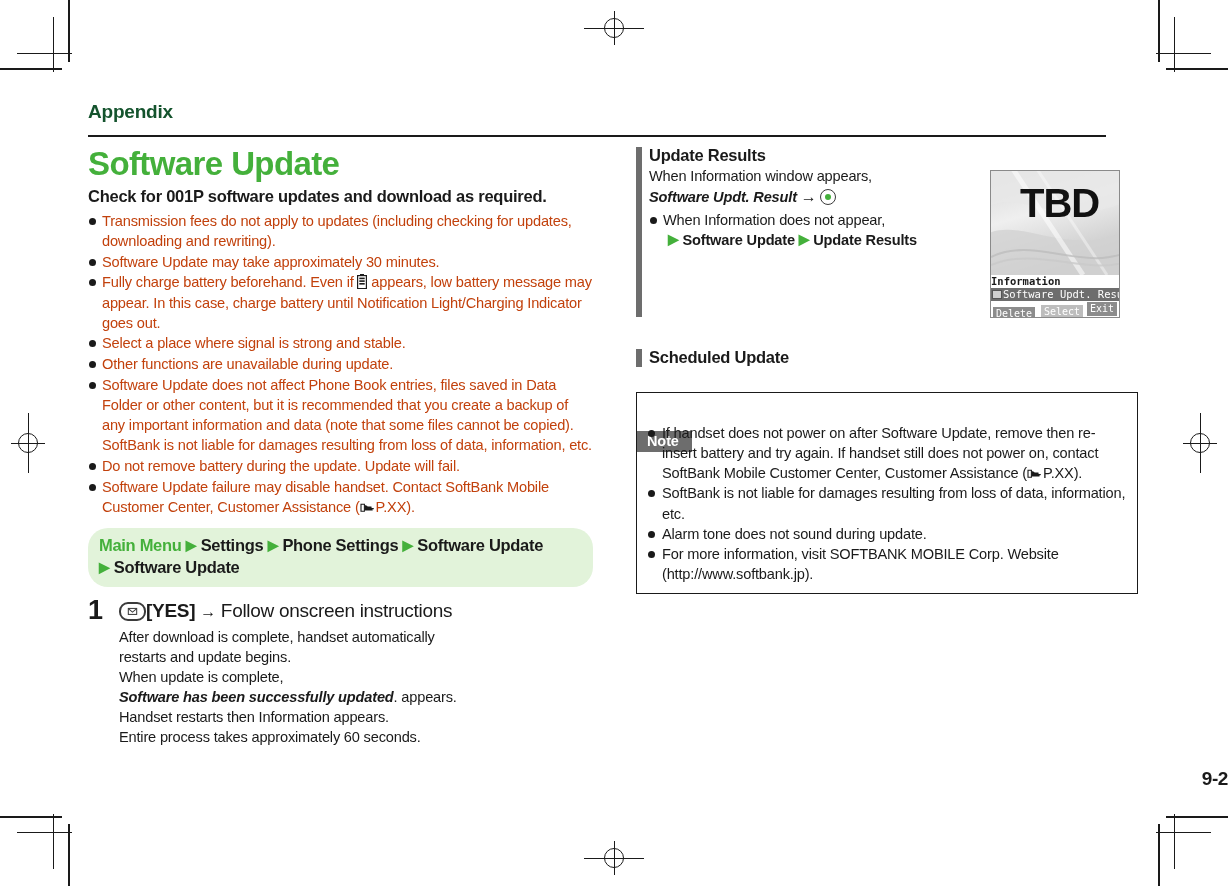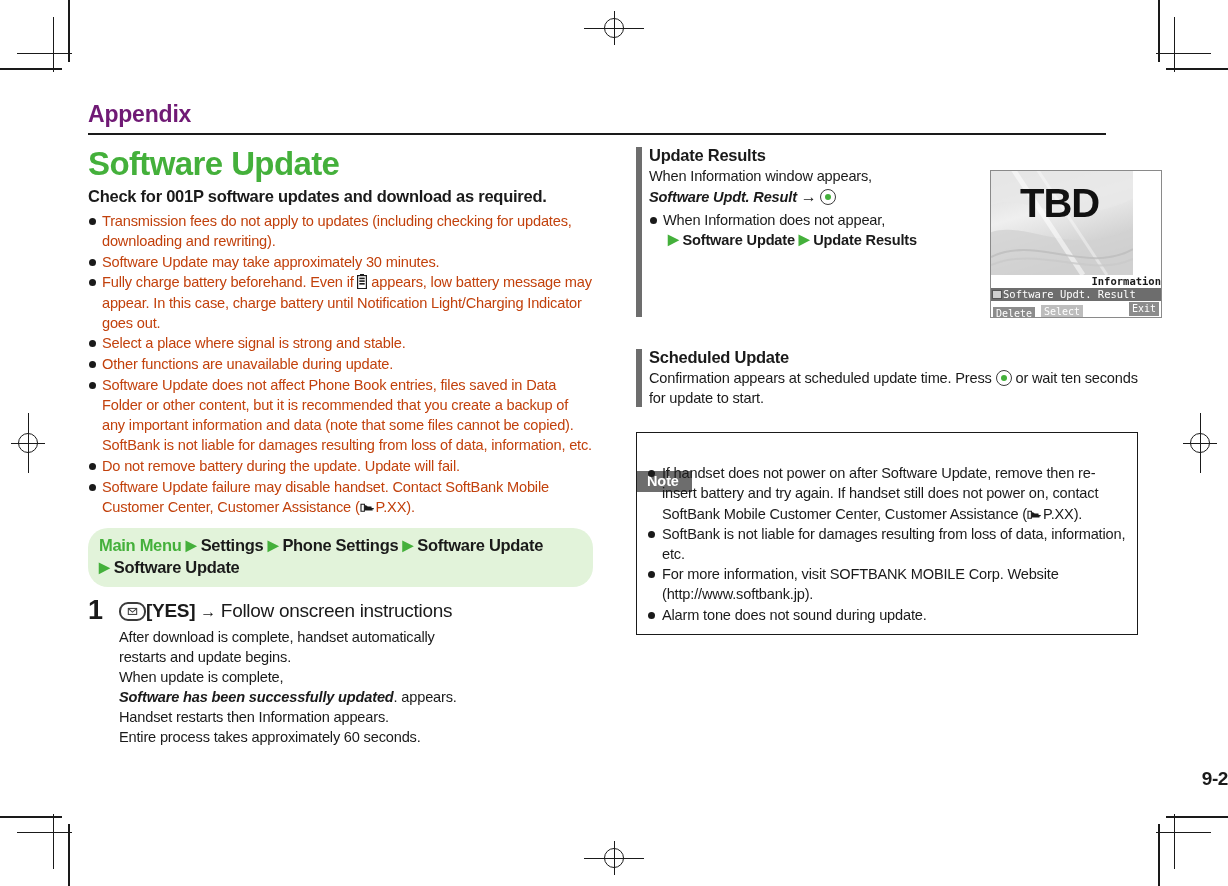--- a/index.html
+++ b/index.html
@@ -26,22 +26,22 @@
   .reg.tall .vl { height:60px; top:-13px; }
 
   
   .page { position:absolute; left:0; top:0; width:1228px; height:886px; }
 
   
   .running-head {
     position:absolute; left:88px; top:101px; width:1018px;
   }
   .running-head .label {
-    font-size:23px; font-weight:bold; letter-spacing:-0.2px;
-    color:#701a75; padding-bottom:5px;
+    font-size:19px; font-weight:bold; letter-spacing:-0.2px;
+    color:#14532d; padding-bottom:12px;
   }
   .running-head .rule { height:2.4px; background:#1a1a1a; width:1018px; }
 
   
   .col-left  { position:absolute; left:88px; top:146px; width:505px; }
   .col-right { position:absolute; left:636px; top:146px; width:502px; }
 
   
   h1.section-title {
     margin:0 0 2px 0;
@@ -109,26 +109,26 @@
   .step-body { font-size:14.6px; line-height:1.38; letter-spacing:-0.18px; width:340px; }
 
   
   .phone-shot { position:absolute; border:1px solid #8a8a8a; overflow:hidden;
     font-family:"DejaVu Sans Mono", monospace; background:#fff; }
   .tbd-overlay {
     position:absolute; font-weight:bold; color:#111;
     font-family:"Liberation Sans", sans-serif; letter-spacing:-1px;
   }
 
-  #shot-results { left:354px; top:24px; width:172px; height:148px; }
+  #shot-results { left:354px; top:24px; width:130px; height:148px; }
   .shot2-wall { position:absolute; left:0; top:0; width:100%; height:104px; overflow:hidden; }
   .shot2-info {
     position:absolute; left:0; top:104px; width:100%; height:13px;
     background:#ffffff; color:#1a1a1a; font-size:10.5px; font-weight:bold;
-    text-align:right; line-height:13px;
+    text-align:left; line-height:13px;
   }
   .shot2-row {
     position:absolute; left:0; top:117px; width:100%; height:13px;
     background:#6d6d6d; color:#ffffff; font-size:10.5px; line-height:13px;
     padding-left:12px; letter-spacing:0px; white-space:nowrap;
   }
   .shot2-row .mailico {
     position:absolute; left:1px; top:2px; width:10px; height:9px;
     background:#cfcfcf; border:1px solid #555;
   }
@@ -365,41 +365,36 @@
         <div class="shot2-soft">
           <span class="softkey sk-left">Delete</span>
           <span class="softkey sk-mid">Select</span>
           <span class="softkey sk-right">Exit</span>
         </div>
       </div>
     </div>
 
     <div class="barblock" style="margin-top:30px;">
       <h3>Scheduled Update</h3>
-      <p>
-        <span>Confirmation appears at scheduled update time. Press</span>
-        <span class="ico-center-key"></span>
-        <span>or wait ten seconds for update to start.</span>
-      </p>
     </div>
 
     <div class="note-box" style="margin-top:24px;">
       <div class="note-tab">Note</div>
       <ul>
         <li>
           <span>If handset does not power on after Software Update, remove then re-insert battery and try again. If handset still does not power on, contact SoftBank Mobile Customer Center, Customer Assistance (</span><svg class="ico ico-hand" viewBox="0 0 16 13">
             <path d="M1 3.2 L1 10.2 L4.4 10.2 L4.4 3.2 Z" fill="none" stroke="#1a1a1a" stroke-width="1.1"></path>
             <path d="M5 4.3 C6.4 4.3 7.2 4.9 7.6 5.6 L11 5.6 C12 5.6 12 7 11 7 L8.6 7 L13.2 7 C14.2 7 14.2 8.3 13.2 8.3 L8.6 8.3 L12 8.3 C13 8.3 13 9.6 12 9.6 L5 9.6 Z" fill="#1a1a1a"></path>
           </svg><span>P.XX</span><span>).</span>
         </li>
         <li><span>SoftBank is not liable for damages resulting from loss of data, information, etc.</span></li>
+        <li><span>Alarm tone does not sound during update.</span></li>
         <li>
           <span>For more information, visit SOFTBANK MOBILE Corp. Website</span><br>
           <span>(http://www.softbank.jp).</span>
         </li>
-        <li><span>Alarm tone does not sound during update.</span></li>
       </ul>
     </div>
   </div>
 
   <div class="folio">9-2</div>
 
 </div>
 
 </body></html>

